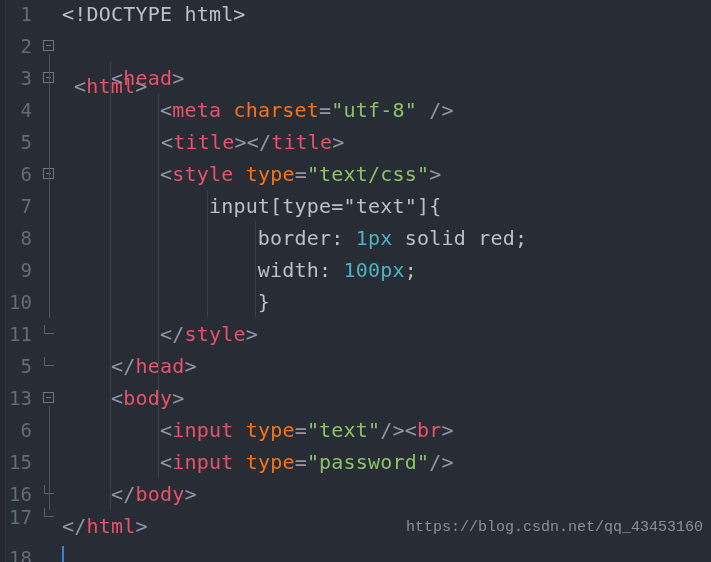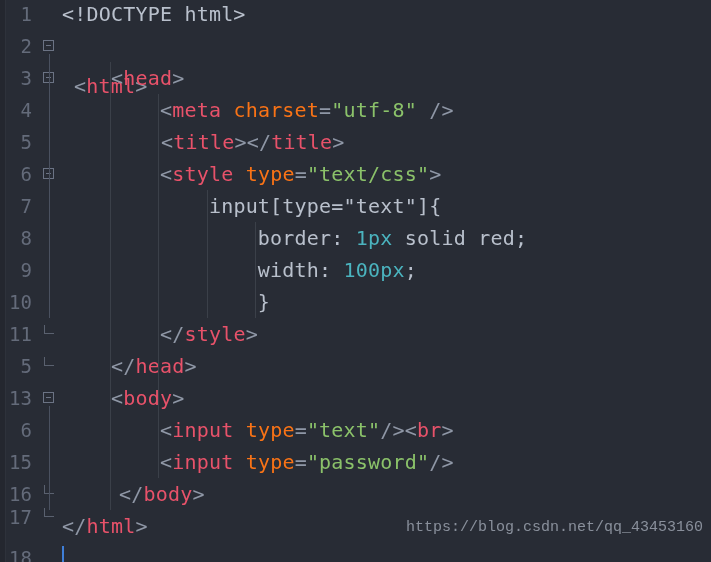--- a/index.html
+++ b/index.html
@@ -251,21 +251,21 @@
       <div class="row" style="top: 350px;">
         <div class="codeline" style="left: 0px;"><span class="t-plain">    </span><span class="t-punc">&lt;/</span><span class="t-tag">head</span><span class="t-punc">&gt;</span></div>
       </div>
       <div class="row" style="top: 414px;">
         <div class="codeline" style="left: 0px;"><span class="t-plain">        </span><span class="t-punc">&lt;</span><span class="t-tag">input</span><span class="t-plain"> </span><span class="t-attr">type</span><span class="t-punc">=</span><span class="t-str">"text"</span><span class="t-punc">/&gt;&lt;</span><span class="t-tag">br</span><span class="t-punc">&gt;</span></div>
       </div>
       <div class="row" style="top: 446px;">
         <div class="codeline" style="left: 0px;"><span class="t-plain">        </span><span class="t-punc">&lt;</span><span class="t-tag">input</span><span class="t-plain"> </span><span class="t-attr">type</span><span class="t-punc">=</span><span class="t-str">"password"</span><span class="t-punc">/&gt;</span></div>
       </div>
       <div class="row" style="top: 478px;">
-        <div class="codeline" style="left: 8px;"><span class="t-plain">    </span><span class="t-punc">&lt;/</span><span class="t-tag">body</span><span class="t-punc">&gt;</span></div>
+        <div class="codeline" style="left: 0px;"><span class="t-plain">    </span><span class="t-punc">&lt;/</span><span class="t-tag">body</span><span class="t-punc">&gt;</span></div>
       </div>
       <div class="row" style="top: 510px;">
         <div class="codeline" style="left: 0px;"><span class="t-punc">&lt;/</span><span class="t-tag">html</span><span class="t-punc">&gt;</span></div>
       </div>
       <div class="row" style="top: 542px;">
         <div class="codeline" style="left: 0px;"></div>
       </div>
       <div class="guide" style="left: 48px; top: 62px; height: 448px;"></div>
       <div class="guide" style="left: 96px; top: 94px; height: 384px;"></div>
       <div class="guide" style="left: 145px; top: 190px; height: 128px;"></div>

